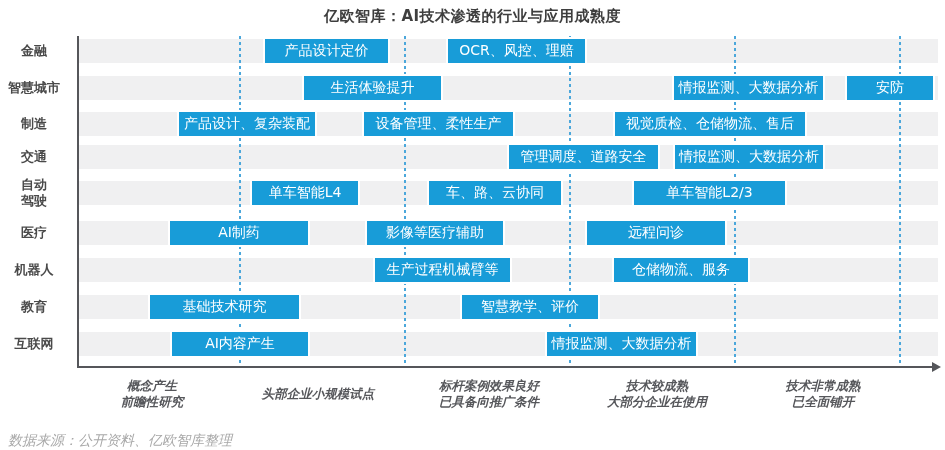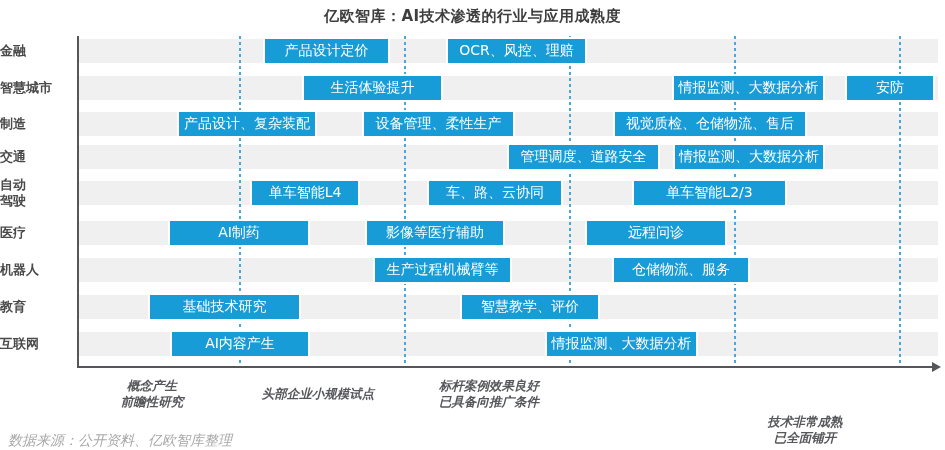--- a/index.html
+++ b/index.html
@@ -14,21 +14,21 @@
   .chart-title{
     position:absolute;top:7px;left:0;width:100%;
     text-align:center;
     font-size:15px;font-weight:bold;color:#3e3e3e;
     letter-spacing:0.5px;
   }
   .plot-area{position:absolute;top:0;left:0;width:945px;height:450px;}
   .row-band{position:absolute;background:#f0f0f1;}
   .row-label{
     position:absolute;left:0;width:68px;
-    text-align:left;
+    text-align:center;
     font-size:13px;font-weight:bold;color:#4a4a4a;
     line-height:1.2;white-space:pre-line;
     transform:translateY(-50%);
   }
   .grid-line{
     position:absolute;width:2px;
     background:repeating-linear-gradient(to bottom,#4ba7db 0px,#4ba7db 3px,transparent 3px,transparent 6px);
   }
   .task-box{
     position:absolute;height:28px;
@@ -111,17 +111,19 @@
       <div class="task-box" style="left: 170px; top: 330px; width: 140px;">AI内容产生</div>
       <div class="task-box" style="left: 545px; top: 330px; width: 153px;">情报监测、大数据分析</div>
       <div class="y-axis" style="left: 77px; top: 36px; width: 2px; height: 332px;"></div>
       <div class="x-axis" style="left: 77px; top: 366px; width: 855px; height: 2px;"></div>
       <div class="axis-arrow" style="left: 932px; top: 362px;"></div>
       <div class="stage-label" style="left: 152px;">概念产生
 前瞻性研究</div>
       <div class="stage-label" style="left: 318px;">头部企业小规模试点</div>
       <div class="stage-label" style="left: 489px;">标杆案例效果良好
 已具备向推广条件</div>
-      <div class="stage-label" style="left: 805px; margin-top: 36px;">技术非常成熟
+      <div class="stage-label" style="left: 657px;">技术较成熟
+大部分企业在使用</div>
+      <div class="stage-label" style="left: 823px;">技术非常成熟
 已全面铺开</div>
     </div>
   <div class="source-note">数据来源：公开资料、亿欧智库整理</div>
 </div>
 
 </body></html>

